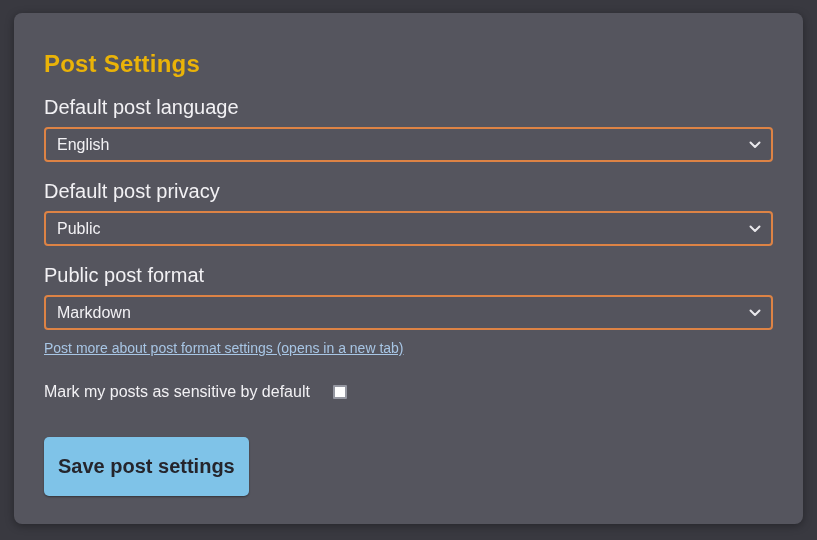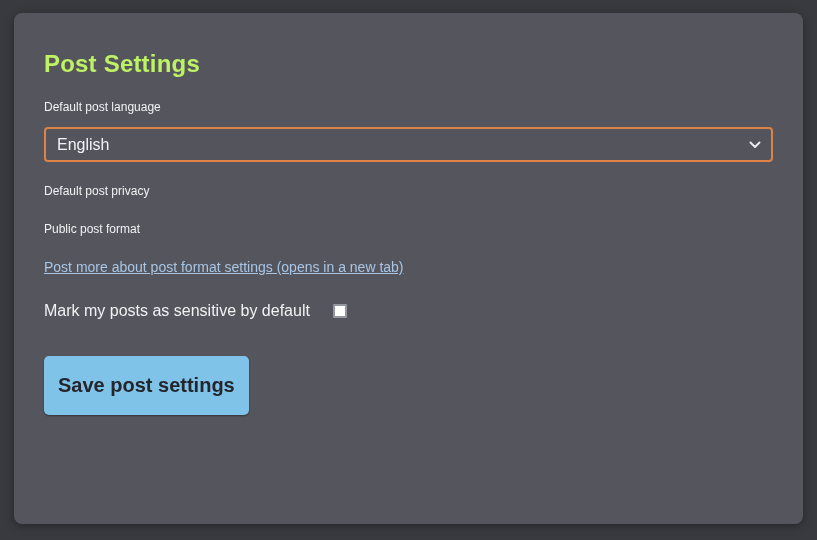--- a/index.html
+++ b/index.html
@@ -23,26 +23,26 @@
   .panel{
     position:absolute;left:14px;top:13px;width:789px;height:511px;
     background:var(--panel-bg);
     border-radius:8px;
     padding:30px;
     box-shadow:0 2px 8px rgba(0,0,0,.35);
   }
   h1.page-title{
     margin:7px 0 0 0;
     font-size:24px;line-height:28px;font-weight:bold;
-    color:#bef264;letter-spacing:.2px;
+    color:#eab308;letter-spacing:.2px;
   }
   .field-label{
     display:block;
     margin:20px 0 11px 0;
-    font-size:12px;line-height:18px;
+    font-size:20px;line-height:18px;
     color:var(--text-main);
   }
   .select-wrap{position:relative;}
   select{
     width:100%;height:35px;
     appearance:none;-webkit-appearance:none;-moz-appearance:none;
     background:var(--control-bg);
     border:2px solid var(--accent-orange);
     border-radius:4px;
     color:var(--text-main);
@@ -106,22 +106,38 @@
   <div class="select-wrap">
     <select>
       <option>English</option>
     </select>
     <svg class="chevron" width="12" height="8" viewBox="0 0 12 8">
       <polyline points="1.5,1.5 6,6 10.5,1.5" fill="none" stroke="#e9e8ec" stroke-width="2" stroke-linecap="round" stroke-linejoin="round"></polyline>
     </svg>
   </div>
 
   <label class="field-label">Default post privacy</label>
+  <div class="select-wrap">
+    <select>
+      <option>Public</option>
+    </select>
+    <svg class="chevron" width="12" height="8" viewBox="0 0 12 8">
+      <polyline points="1.5,1.5 6,6 10.5,1.5" fill="none" stroke="#e9e8ec" stroke-width="2" stroke-linecap="round" stroke-linejoin="round"></polyline>
+    </svg>
+  </div>
 
   <label class="field-label">Public post format</label>
+  <div class="select-wrap">
+    <select>
+      <option>Markdown</option>
+    </select>
+    <svg class="chevron" width="12" height="8" viewBox="0 0 12 8">
+      <polyline points="1.5,1.5 6,6 10.5,1.5" fill="none" stroke="#e9e8ec" stroke-width="2" stroke-linecap="round" stroke-linejoin="round"></polyline>
+    </svg>
+  </div>
   <a class="hint" href="#">Post more about post format settings (opens in a new tab)</a>
 
   <div class="check-row">
     <span>Mark my posts as sensitive by default</span>
     <input type="checkbox" class="checkbox" style="">
   </div>
 
   <button class="save-btn">Save post settings</button>
 
 </main>

